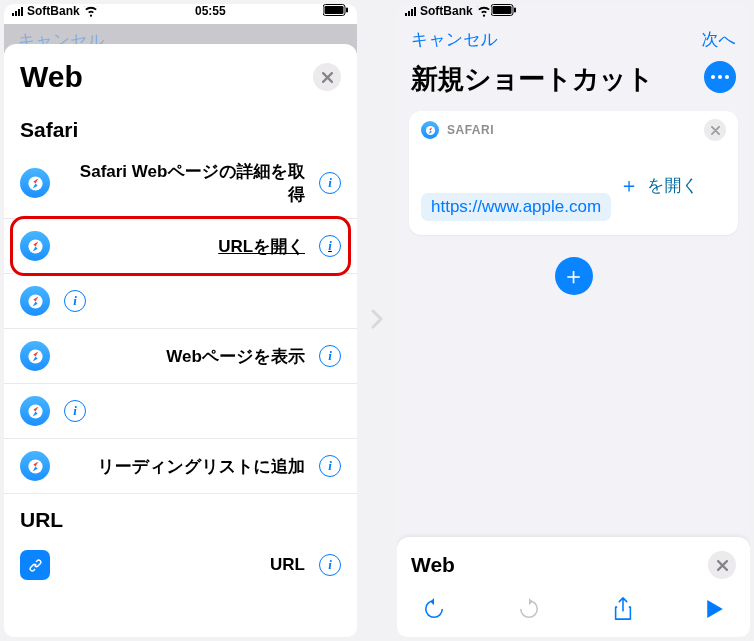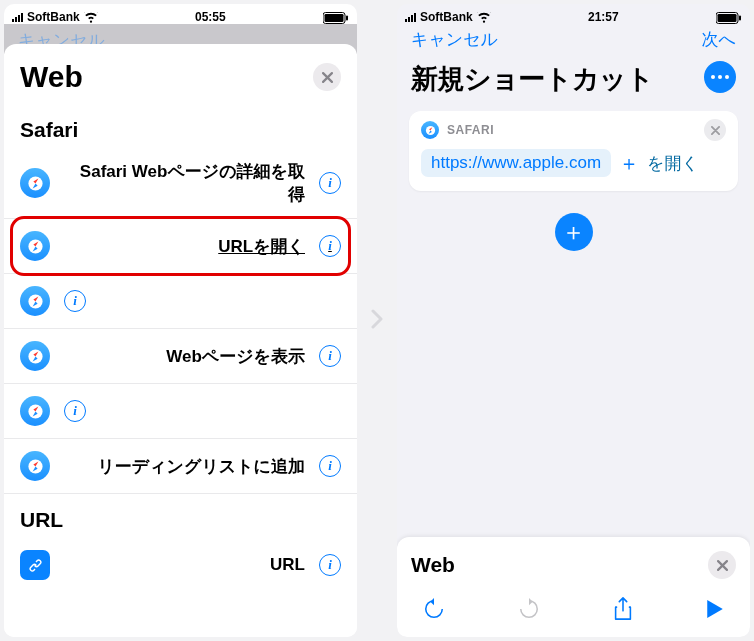--- a/index.html
+++ b/index.html
@@ -20,21 +20,21 @@
       border-radius: 10px;
       overflow: hidden;
       display: flex;
       flex-direction: column;
       position: relative;
     }
     
     .status {
       height: 20px;
       display: flex;
-      align-items: flex-end;
+      align-items: flex-start;
       padding: 0 8px;
       font-size: 12px;
       font-weight: 600;
       color: #000;
     }
     .status .carrier { display:flex; align-items:center; gap:4px; }
     .status .time { flex:1; text-align:center; }
     .status .battery svg { display:block; }
     .signal-bars { display:flex; align-items:flex-end; gap:1px; height:10px; }
     .signal-bars span { width:2px; background:#000; display:block; }
@@ -145,20 +145,21 @@
     .card-head .remove{
       margin-left:auto;
       width:22px;height:22px;border-radius:50%;
       background:#ebebee;color:#9d9da1;
       display:flex;align-items:center;justify-content:center;font-size:13px;
     }
     .card-body{ display:flex; align-items:center; gap:6px; padding-top:8px; font-size:17px;}
     .url-chip{
       background:#e5f1fb; color:#007aff; padding:4px 10px; border-radius:7px;
       font-weight:400;
+      margin-top:44px;
     }
     .plus-chip{
       width:24px;height:24px;border-radius:6px;color:#007aff;
       display:flex;align-items:center;justify-content:center;font-size:20px;font-weight:300;
     }
     .suffix{ color:#0369a1; }
     .add-btn {
       width:38px; height:38px; border-radius:50%; background:#0a84ff;
       margin:22px auto 0; display:flex; align-items:center; justify-content:center;
       color:#fff; font-size:24px; font-weight:300;
@@ -316,21 +317,20 @@
           <span></span>
           <span></span>
           <span></span>
           <span></span>
         </div>
       <span>SoftBank</span>
       <svg width="14" height="11" viewBox="0 0 16 12">
           <path fill="#000" d="M8 10.5a1.3 1.3 0 100 2.6 1.3 1.3 0 000-2.6zm-3.3-3a5 5 0 016.6 0l-1.4 1.5a3 3 0 00-3.8 0zM1.4 4.2a10 10 0 0113.2 0L13.2 5.7a8 8 0 00-10.4 0zM0 1.4L-1.4 0A13 13 0 0117.4 0L16 1.4a11 11 0 00-16 0z" transform="translate(0 -1)"></path>
         </svg>
     </div>
-    <span class="time">21:57</span>
     <span class="battery">
       <svg width="26" height="12" viewBox="0 0 26 12">
           <rect x="0" y="0.5" width="22" height="11" rx="2.5" fill="none" stroke="#000" stroke-width="1"></rect>
           <rect x="1.5" y="2" width="19" height="8" rx="1.3" fill="#000"></rect>
           <rect x="23" y="3.5" width="2" height="5" rx="1" fill="#000"></rect>
         </svg>
     </span>
   </div>
 
   <div class="nav">

